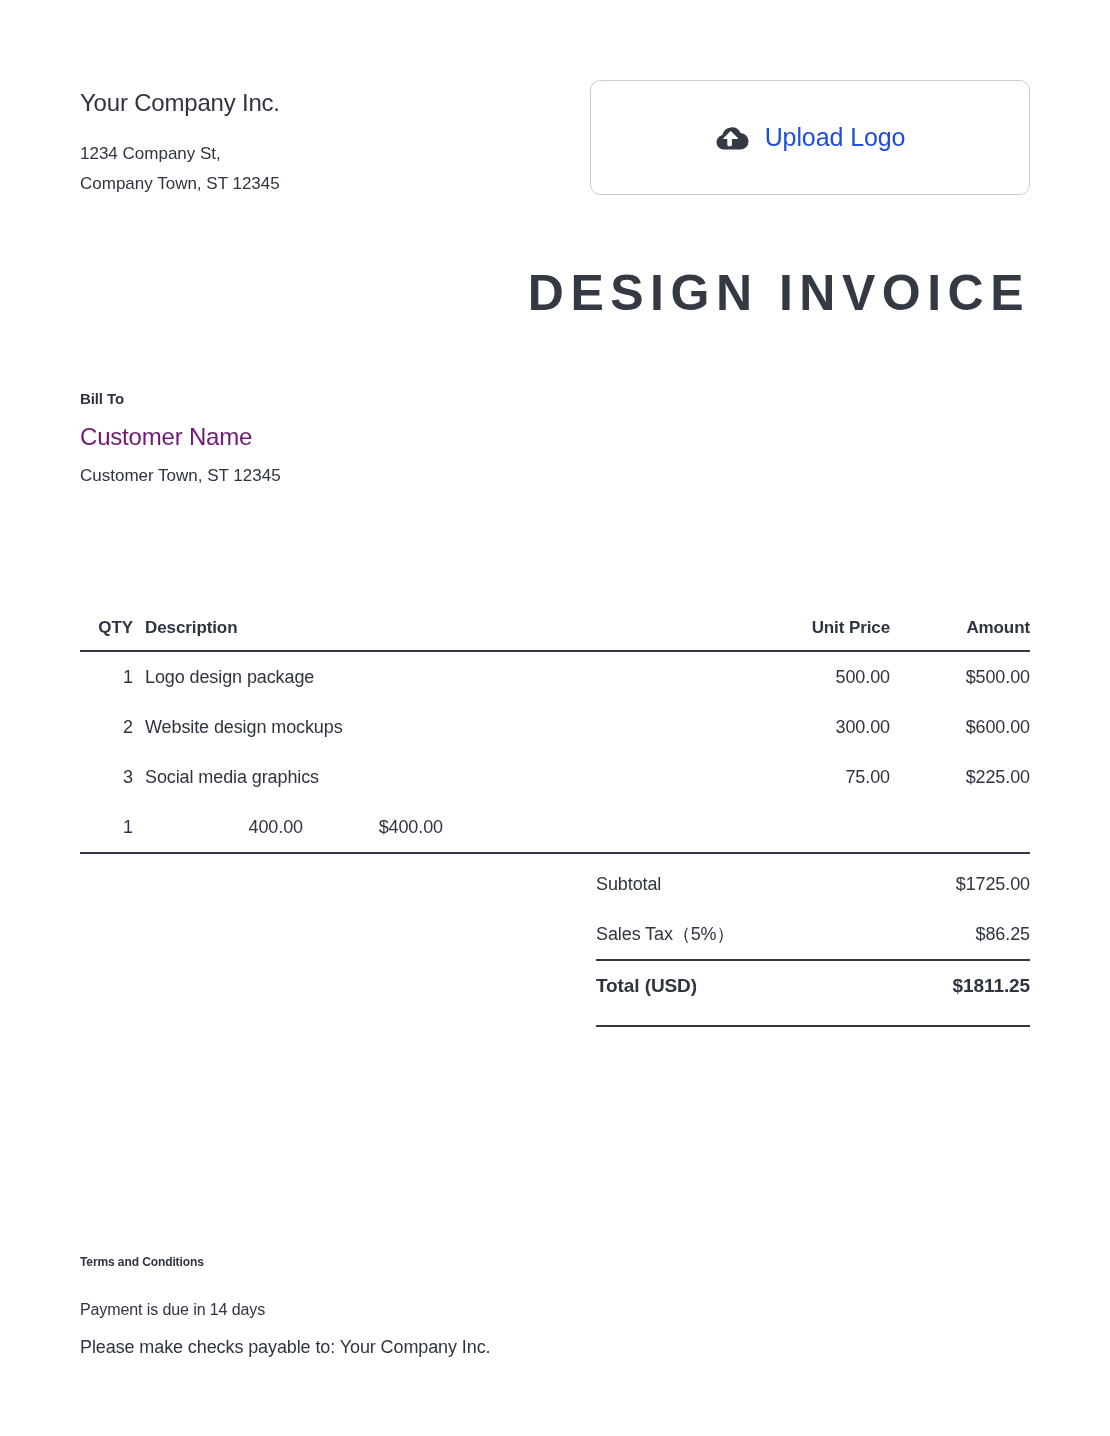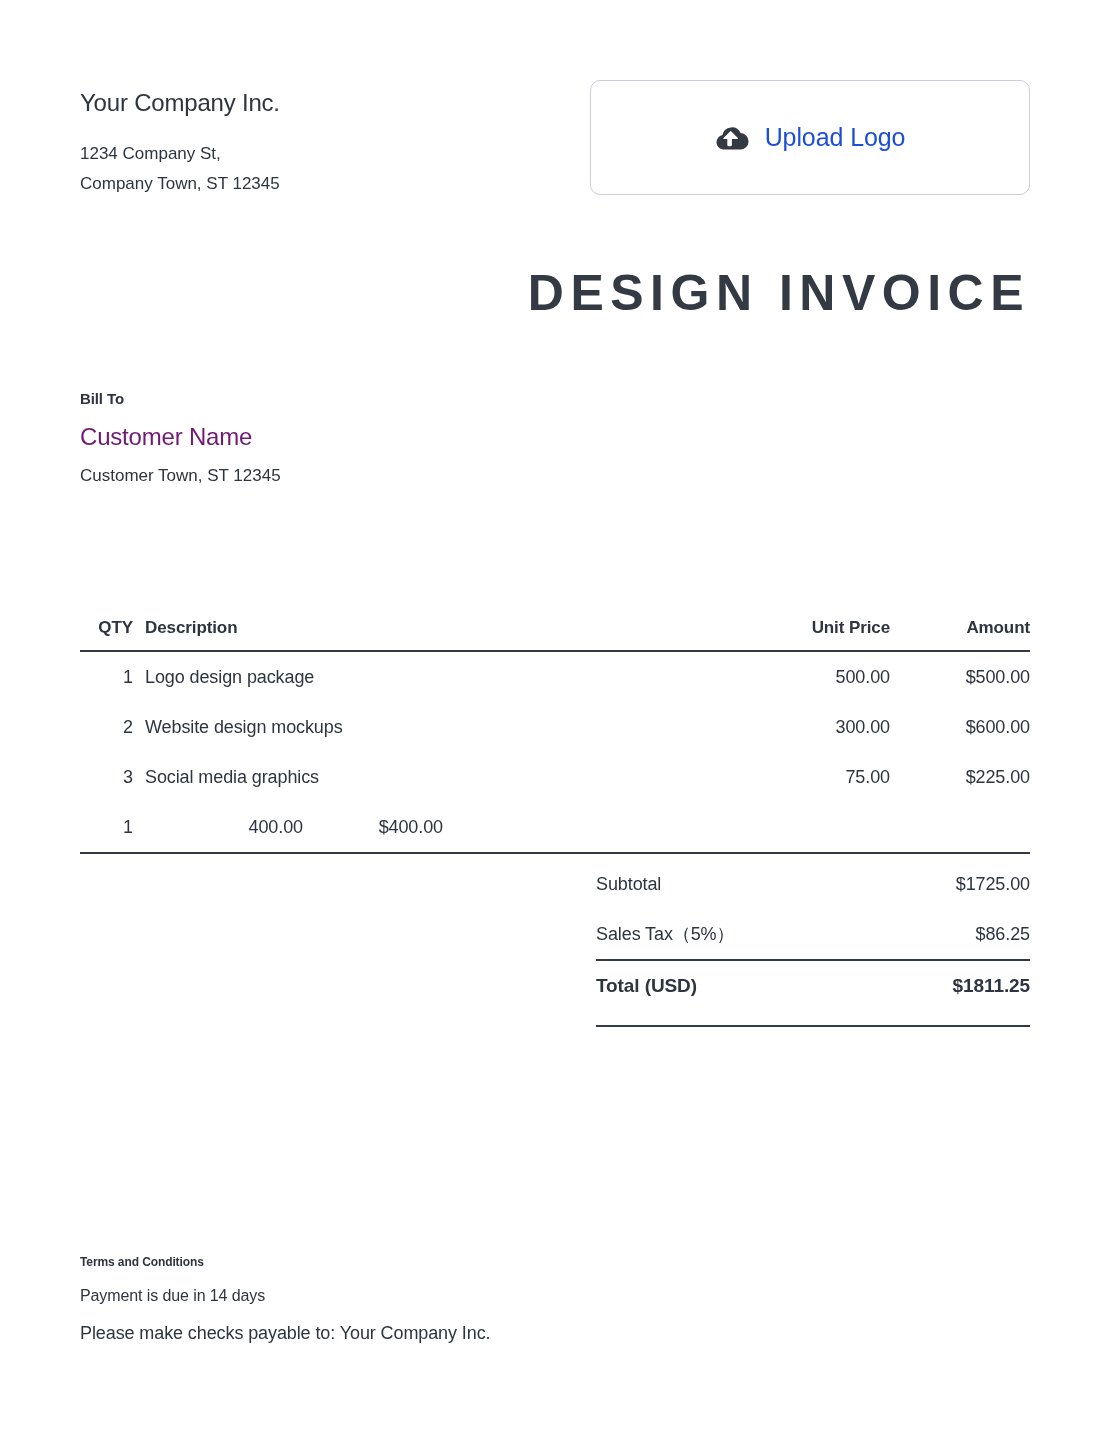--- a/index.html
+++ b/index.html
@@ -282,21 +282,21 @@
     font-size: 12px;
     font-weight: 700;
     color: #2e3440;
     letter-spacing: -0.1px;
   }
 
   .terms-line-1 {
     font-size: 16px;
     font-weight: 400;
     color: #2e3440;
-    margin-top: 18px;
+    margin-top: 32px;
     letter-spacing: -0.1px;
   }
 
   .terms-line-2 {
     font-size: 18px;
     font-weight: 400;
     color: #2e3440;
     margin-top: 18px;
     letter-spacing: -0.1px;
   }

